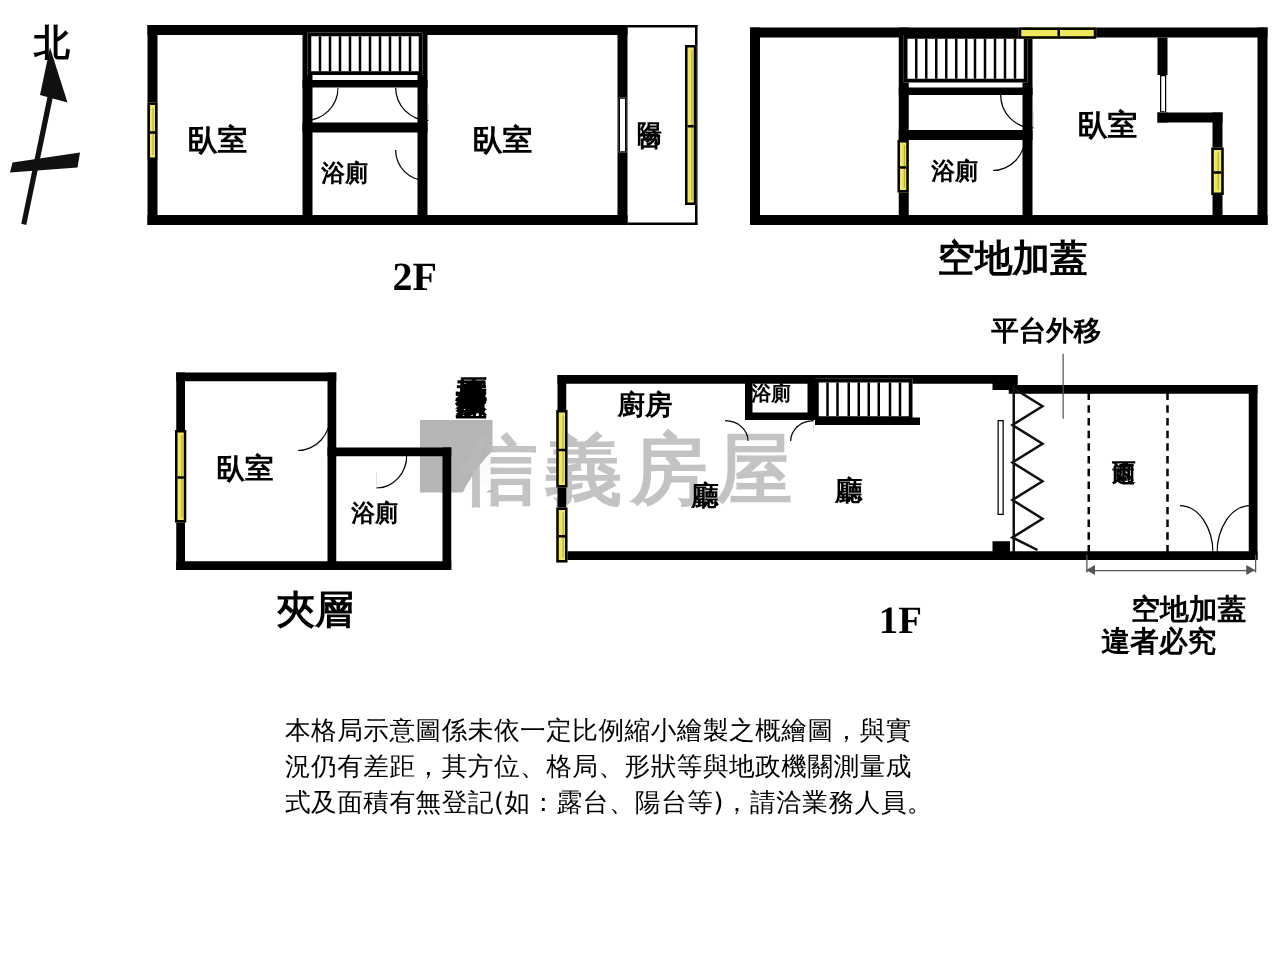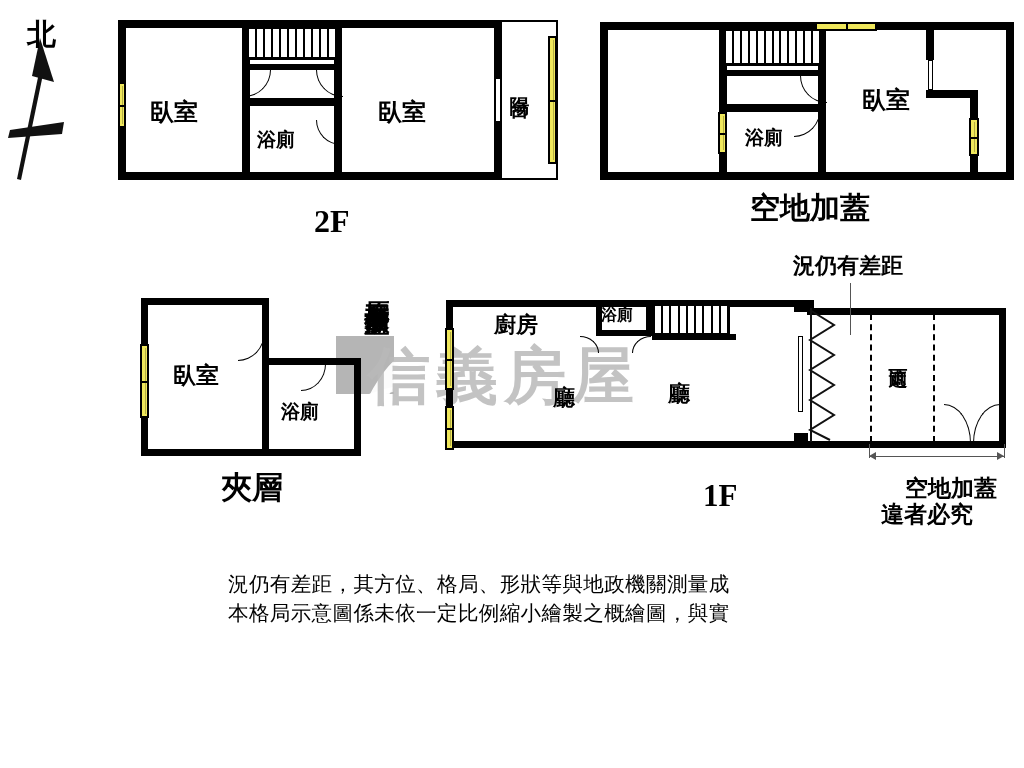--- a/index.html
+++ b/index.html
@@ -266,27 +266,28 @@
     <div class="door tl" style="left:527px;top:104px;width:26px;height:38px;"></div>
 
     <div class="room-label" style="left:48px;top:14px;font-size:22px;">廚房</div>
     <div class="room-label" style="left:155px;top:7px;font-size:16px;">浴廁</div>
     <div class="room-label" style="left:107px;top:87px;font-size:22px;">廳</div>
     <div class="room-label" style="left:222px;top:83px;font-size:22px;">廳</div>
     <div class="room-label" style="left:443px;top:53px;font-size:19px;writing-mode:vertical-rl;text-orientation:upright;">雨遮</div>
   </div>
   <div class="plan-title" style="left:703px;top:480px;font-size:31px;">1F</div>
 
-  <div class="room-label" style="left:793px;top:255px;font-size:22px;">況仍有差距</div>
+  <div class="room-label" style="left:793px;top:255px;font-size:22px;">平台外移</div>
   <div class="leader" style="left:850px;top:283px;height:52px;"></div>
 
   <div class="tick" style="left:869px;top:444px;height:14px;"></div>
   <div class="tick" style="left:1004px;top:444px;height:14px;"></div>
   <div class="dim" style="left:869px;top:456px;width:135px;"></div>
   <div class="room-label" style="left:881px;top:477px;font-size:23px;margin-left:24px;">空地加蓋</div>
   <div class="room-label" style="left:881px;top:503px;font-size:23px;">違者必究</div>
 
   <div id="disclaimer">
+    <div>本格局示意圖係未依一定比例縮小繪製之概繪圖，與實</div>
     <div>況仍有差距，其方位、格局、形狀等與地政機關測量成</div>
-    <div>本格局示意圖係未依一定比例縮小繪製之概繪圖，與實</div>
+    <div>式及面積有無登記(如：露台、陽台等)，請洽業務人員。</div>
   </div>
 
 </div>
 
 </body></html>

